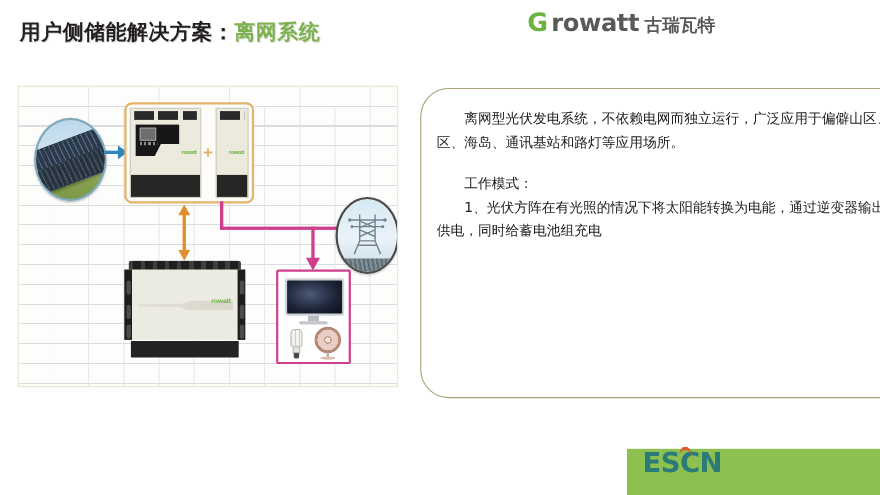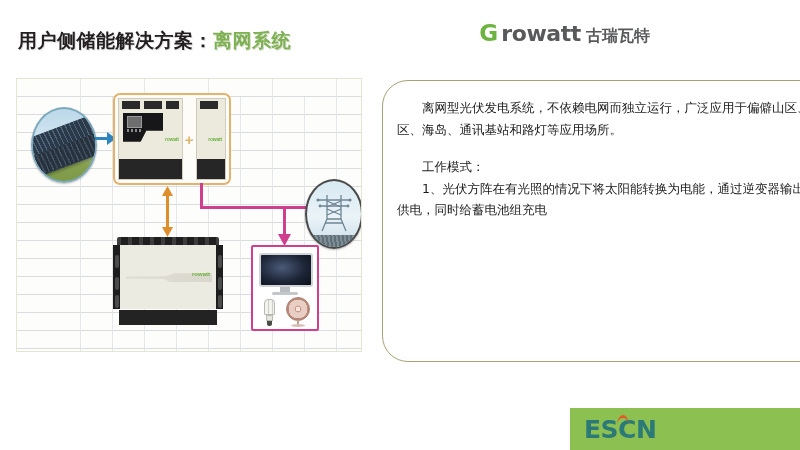--- a/index.html
+++ b/index.html
@@ -11,21 +11,21 @@
     width: 800px;
     height: 450px;
     position: relative;
     overflow: hidden;
     font-family: "Liberation Sans", "DejaVu Sans", sans-serif;
   }
 
   
   #header {
     position: absolute;
-    left: 0; top: 12px;
+    left: 0; top: 0;
     width: 664px; height: 58px;
   }
   #page-title {
     position: absolute;
     left: 18px; top: 16px;
     font-size: 19px;
     font-weight: bold;
     color: #231f20;
     letter-spacing: 0.5px;
     white-space: nowrap;
@@ -412,21 +412,20 @@
   #text-panel p.indent { text-indent: 2em; }
   #text-panel .gap { height: 16px; }
 
   
   #escn {
     position: absolute;
     left: 570px; top: 408px;
     width: 230px; height: 42px;
     background: #8cc152;
     display: flex;
-    align-items: center;
     padding-left: 14px;
     box-sizing: border-box;
     gap: 3px;
   }
   #escn .escn-en {
     font-size: 25px;
     font-weight: bold;
     color: #2b7a78;
     letter-spacing: -0.5px;
     line-height: 1;

